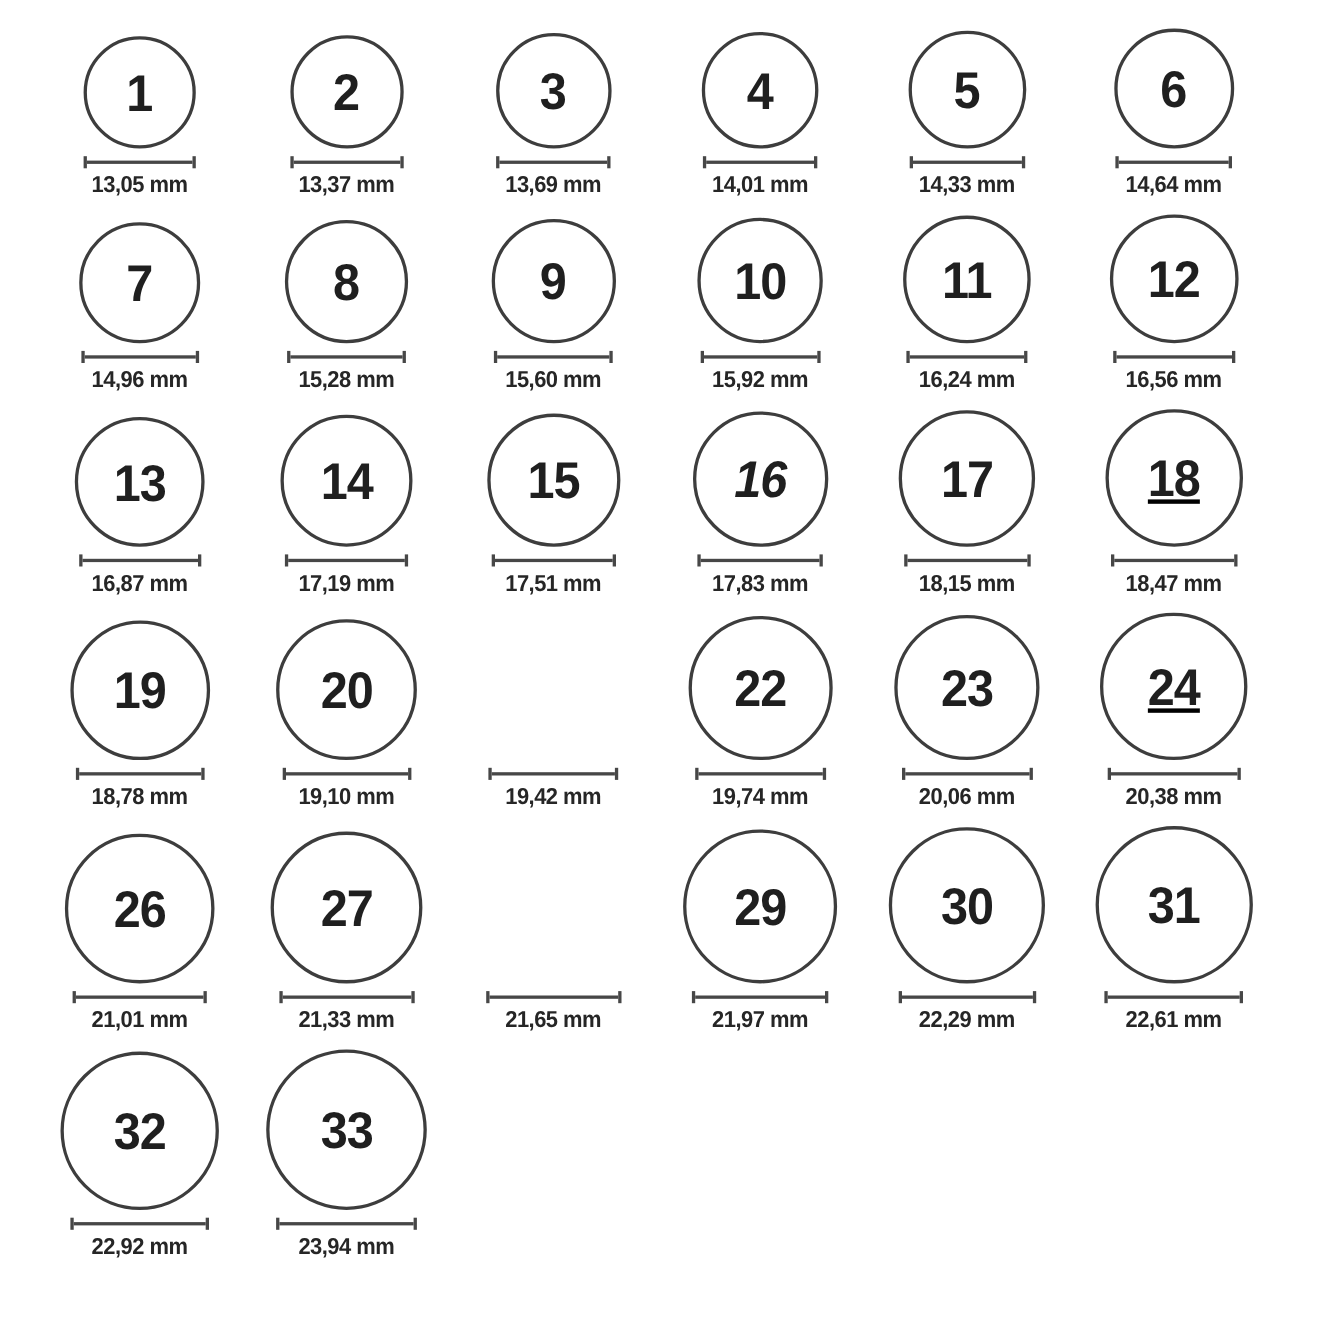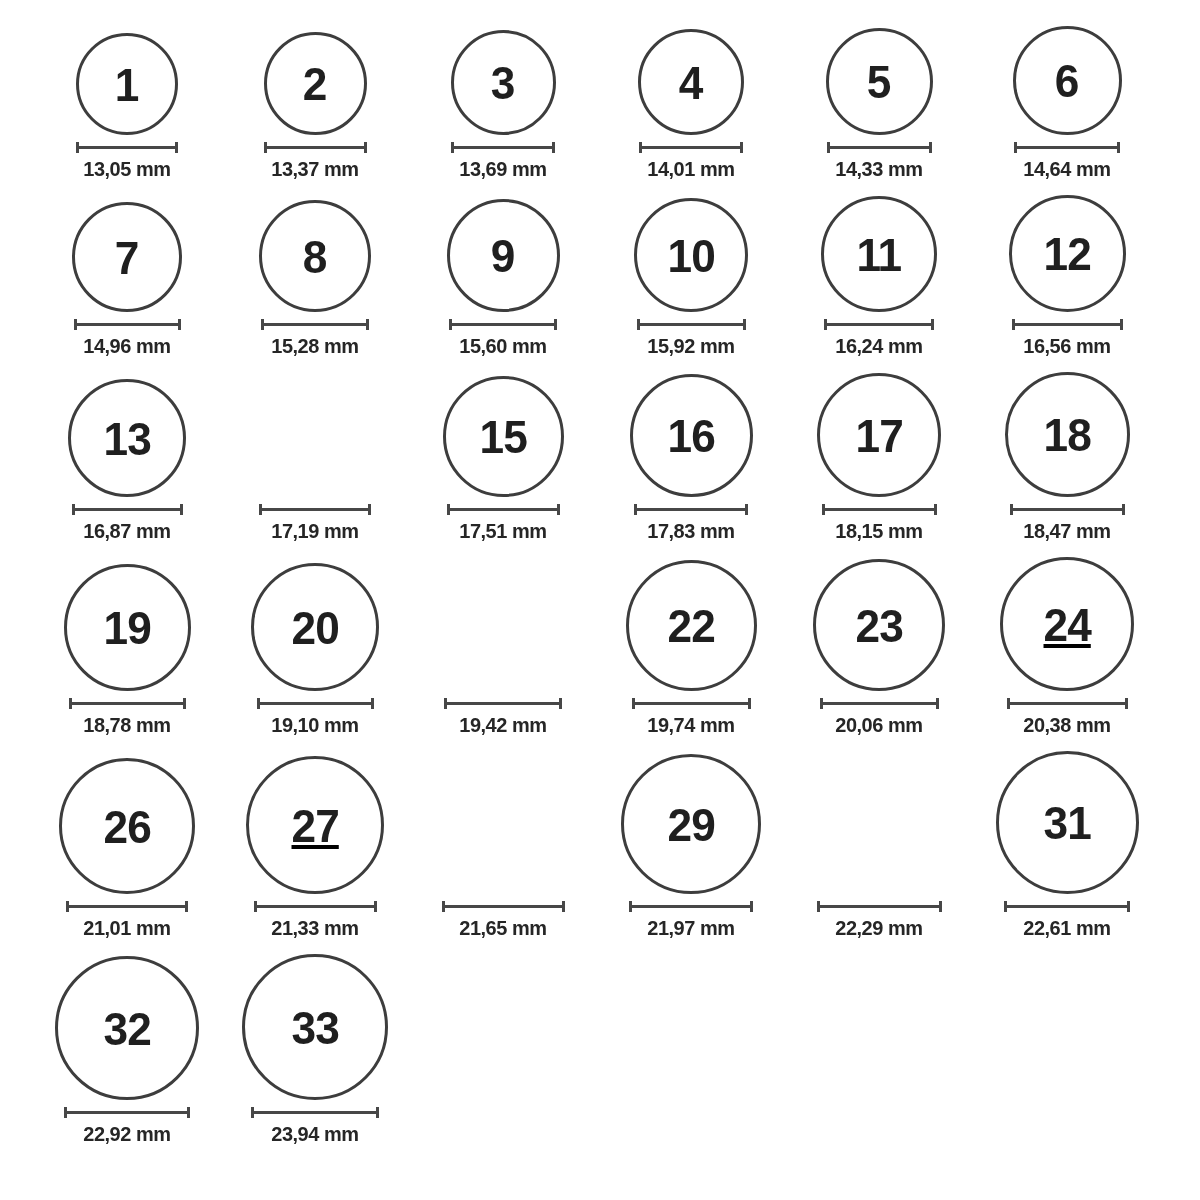--- a/index.html
+++ b/index.html
@@ -210,40 +210,43 @@
         <span class="num">13</span>
       </div>
       <div class="measure" style="width: 111px;">
         <span class="tick"></span>
         <span class="bar"></span>
         <span class="tick"></span>
       </div>
       <div class="label">16,87 mm</div>
     </div>
     <div class="cell">
+      <div class="circle" style="width: 120px; height: 120px;">
+        <span class="num">14</span>
+      </div>
       <div class="measure" style="width: 112px;">
         <span class="tick"></span>
         <span class="bar"></span>
         <span class="tick"></span>
       </div>
       <div class="label">17,19 mm</div>
     </div>
     <div class="cell">
       <div class="circle" style="width: 121px; height: 121px;">
         <span class="num">15</span>
       </div>
       <div class="measure" style="width: 113px;">
         <span class="tick"></span>
         <span class="bar"></span>
         <span class="tick"></span>
       </div>
       <div class="label">17,51 mm</div>
     </div>
     <div class="cell">
-      <div class="circle" style="width: 123px; height: 123px;">
+      <div class="circle" style="width: 123px; height: 123px; font-style: italic;">
         <span class="num">16</span>
       </div>
       <div class="measure" style="width: 114px;">
         <span class="tick"></span>
         <span class="bar"></span>
         <span class="tick"></span>
       </div>
       <div class="label">17,83 mm</div>
     </div>
     <div class="cell">
@@ -251,21 +254,21 @@
         <span class="num">17</span>
       </div>
       <div class="measure" style="width: 115px;">
         <span class="tick"></span>
         <span class="bar"></span>
         <span class="tick"></span>
       </div>
       <div class="label">18,15 mm</div>
     </div>
     <div class="cell">
-      <div class="circle" style="width: 125px; height: 125px;">
+      <div class="circle" style="width: 125px; height: 125px; text-decoration: underline;">
         <span class="num">18</span>
       </div>
       <div class="measure" style="width: 115px;">
         <span class="tick"></span>
         <span class="bar"></span>
         <span class="tick"></span>
       </div>
       <div class="label">18,47 mm</div>
     </div>
     <div class="cell">
@@ -336,21 +339,21 @@
         <span class="num">26</span>
       </div>
       <div class="measure" style="width: 122px;">
         <span class="tick"></span>
         <span class="bar"></span>
         <span class="tick"></span>
       </div>
       <div class="label">21,01 mm</div>
     </div>
     <div class="cell">
-      <div class="circle" style="width: 138px; height: 138px; text-decoration: underline;">
+      <div class="circle" style="width: 138px; height: 138px;">
         <span class="num">27</span>
       </div>
       <div class="measure" style="width: 123px;">
         <span class="tick"></span>
         <span class="bar"></span>
         <span class="tick"></span>
       </div>
       <div class="label">21,33 mm</div>
     </div>
     <div class="cell">
@@ -366,20 +369,23 @@
         <span class="num">29</span>
       </div>
       <div class="measure" style="width: 124px;">
         <span class="tick"></span>
         <span class="bar"></span>
         <span class="tick"></span>
       </div>
       <div class="label">21,97 mm</div>
     </div>
     <div class="cell">
+      <div class="circle" style="width: 142px; height: 142px;">
+        <span class="num">30</span>
+      </div>
       <div class="measure" style="width: 125px;">
         <span class="tick"></span>
         <span class="bar"></span>
         <span class="tick"></span>
       </div>
       <div class="label">22,29 mm</div>
     </div>
     <div class="cell">
       <div class="circle" style="width: 143px; height: 143px;">
         <span class="num">31</span>

